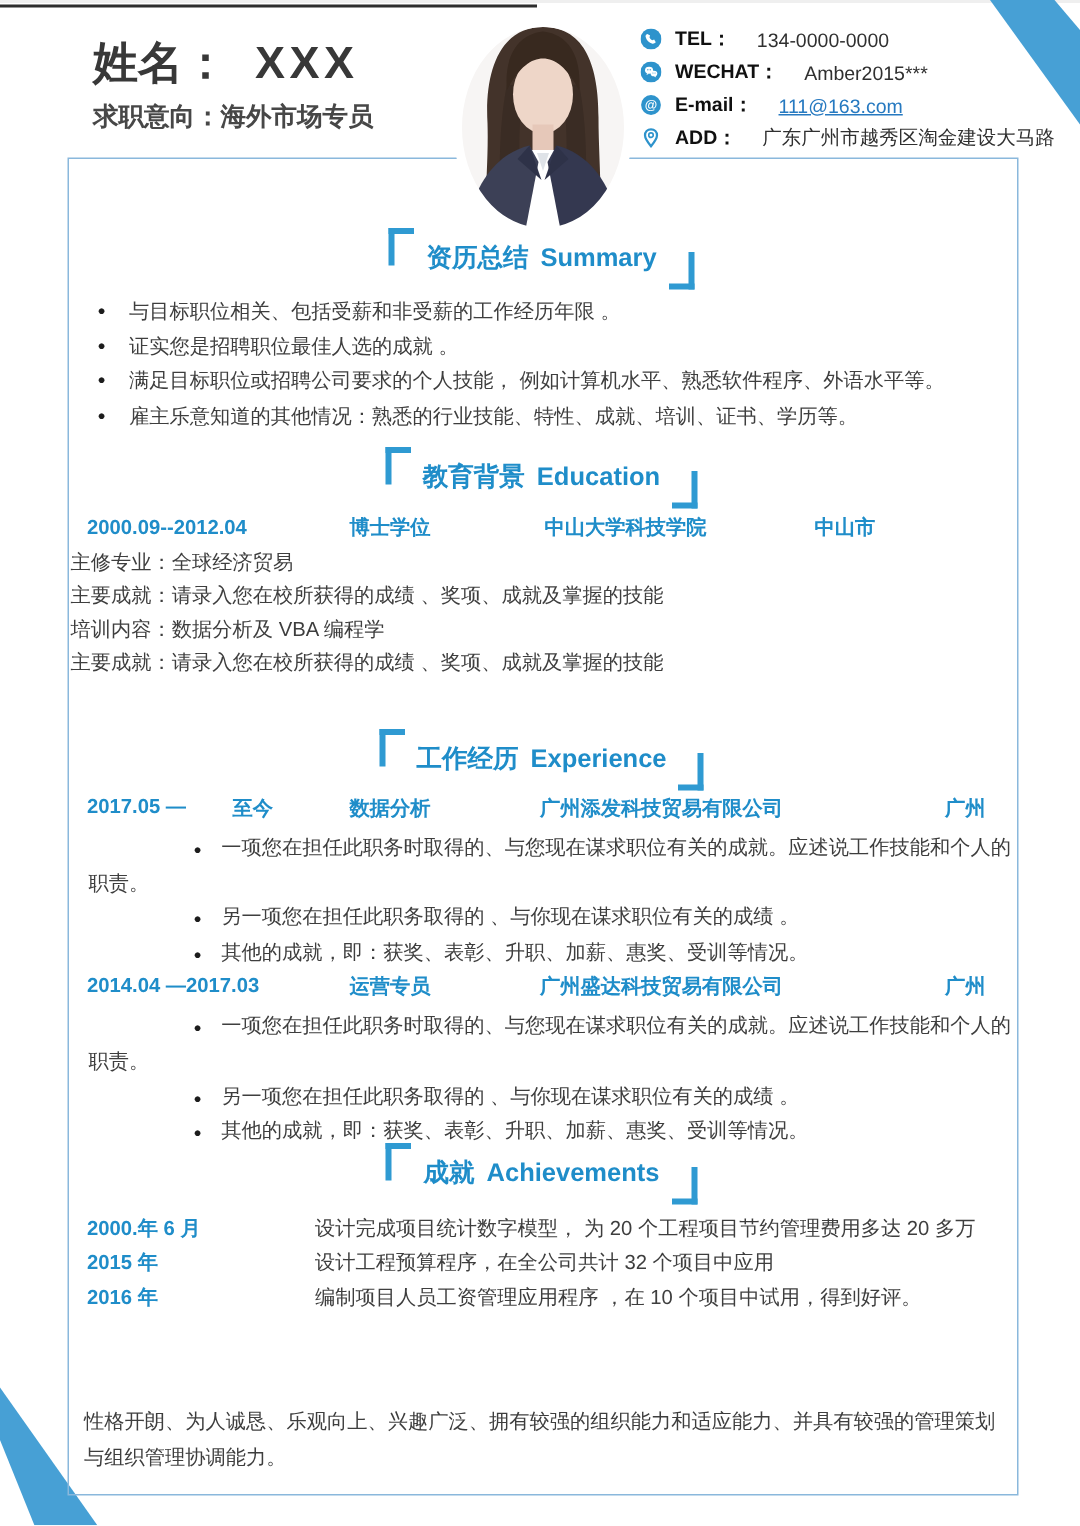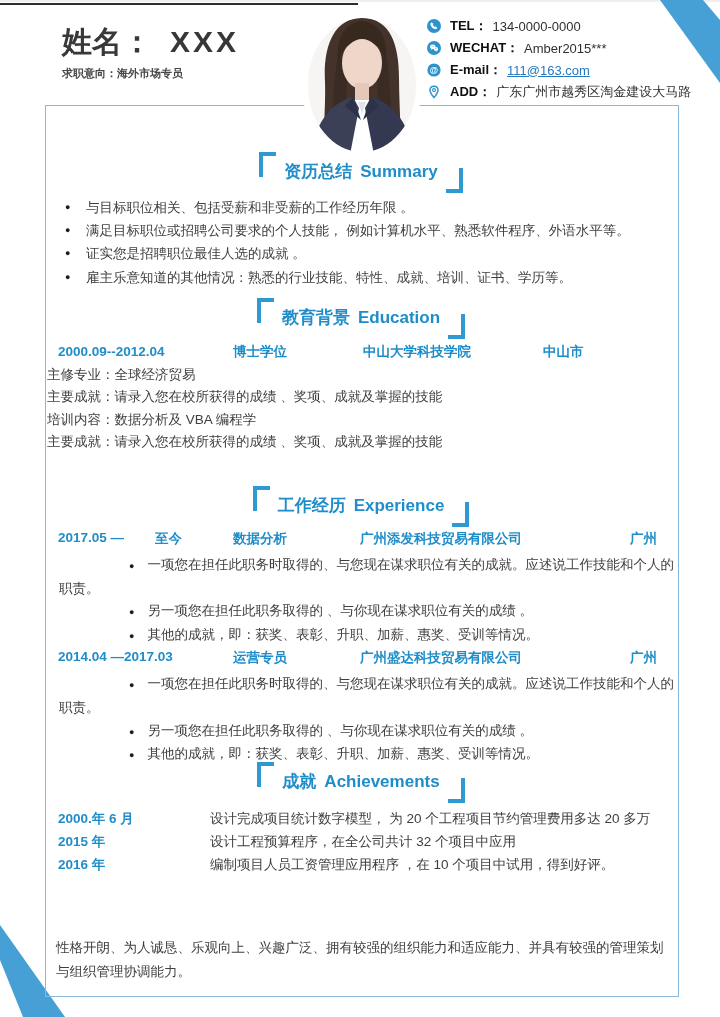--- a/index.html
+++ b/index.html
@@ -10,28 +10,28 @@
   .top-strip{position:absolute;left:0;top:0;width:720px;height:2px;background:#efefef;}
   .top-mark{position:absolute;left:0;top:3px;width:358px;height:2px;background:#2d2d2d;}
 
   
   .ribbon-tr{position:absolute;top:0;right:0;}
   .ribbon-bl{position:absolute;left:0;bottom:0;}
 
   
   .hdr-name{position:absolute;left:62px;top:22px;font-size:30px;font-weight:bold;color:#383838;}
   .hdr-name .nv{margin-left:18px;letter-spacing:3px;}
-  .hdr-intent{position:absolute;left:62px;top:66px;font-size:11px;font-weight:bold;color:#474747;}
+  .hdr-intent{position:absolute;left:62px;top:66px;font-size:17px;font-weight:bold;color:#474747;}
 
   
   .contact{position:absolute;left:427px;top:15px;z-index:4;}
   .c-row{display:flex;align-items:center;height:22px;font-size:13px;}
   .c-ic{width:14px;height:14px;margin-right:9px;flex:0 0 14px;display:inline-block;}
   .c-lab{font-weight:bold;color:#101010;margin-right:5px;white-space:nowrap;}
-  .c-val{color:#303030;white-space:nowrap;}
+  .c-val{color:#303030;white-space:nowrap;margin-left:12px;}
   .c-val.link{color:#2679c0;text-decoration:underline;cursor:pointer;}
 
   
   .avatar{position:absolute;left:301px;top:10px;width:122px;height:150px;z-index:3;}
 
   
   .box{position:absolute;left:45px;top:105px;width:632px;height:890px;border:1px solid #8ab8dc;z-index:1;}
 
   
   .sec{position:absolute;left:45px;width:632px;z-index:2;}
@@ -163,22 +163,22 @@
 
   <div class="sec" style="top:152px;">
     <div class="sec-head">
         <div class="bracket">
       <span class="t-zh">资历总结</span><span class="t-en">Summary</span>
     </div>
       </div>
   </div>
   <div class="sec bullets" style="top:196px;">
     <div class="b-row">与目标职位相关、包括受薪和非受薪的工作经历年限 。</div>
+    <div class="b-row">证实您是招聘职位最佳人选的成就 。</div>
     <div class="b-row">满足目标职位或招聘公司要求的个人技能， 例如计算机水平、熟悉软件程序、外语水平等。</div>
-    <div class="b-row">证实您是招聘职位最佳人选的成就 。</div>
     <div class="b-row">雇主乐意知道的其他情况：熟悉的行业技能、特性、成就、培训、证书、学历等。</div>
   </div>
 
   <div class="sec" style="top:298px;">
     <div class="sec-head">
         <div class="bracket">
       <span class="t-zh">教育背景</span><span class="t-en">Education</span>
     </div>
       </div>
   </div>

